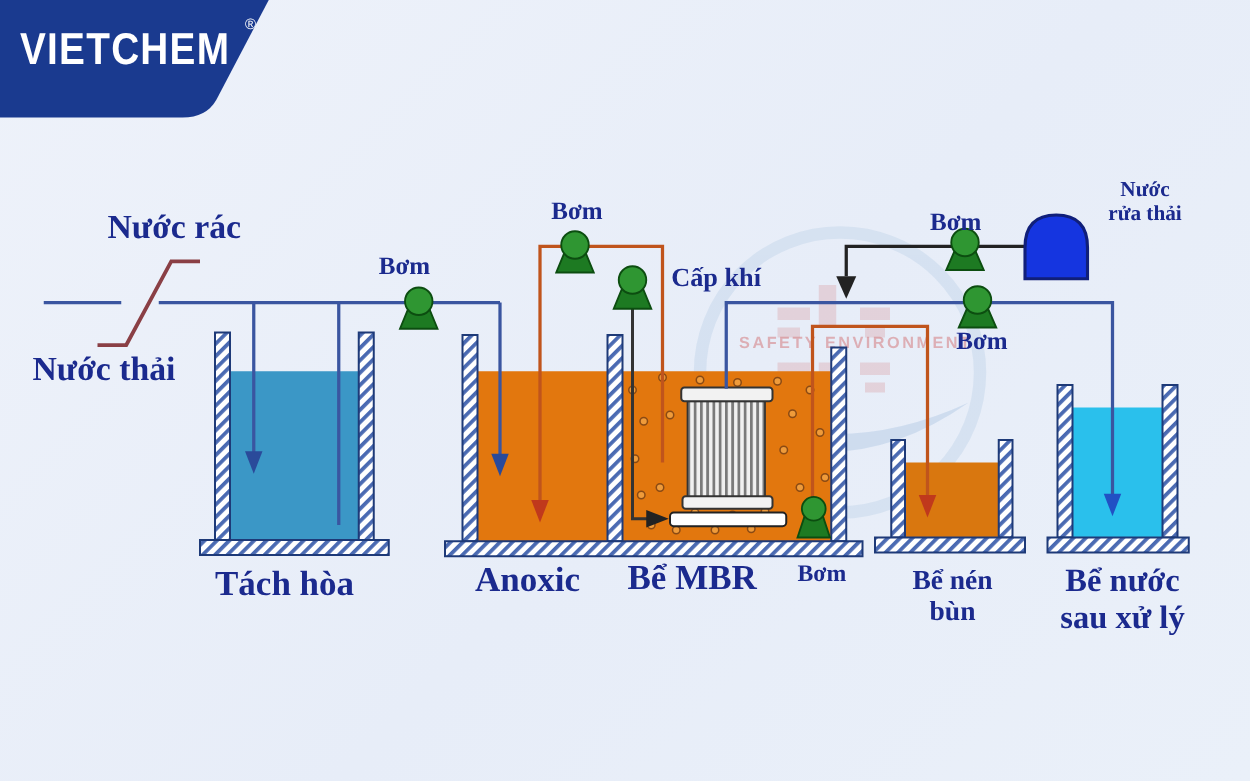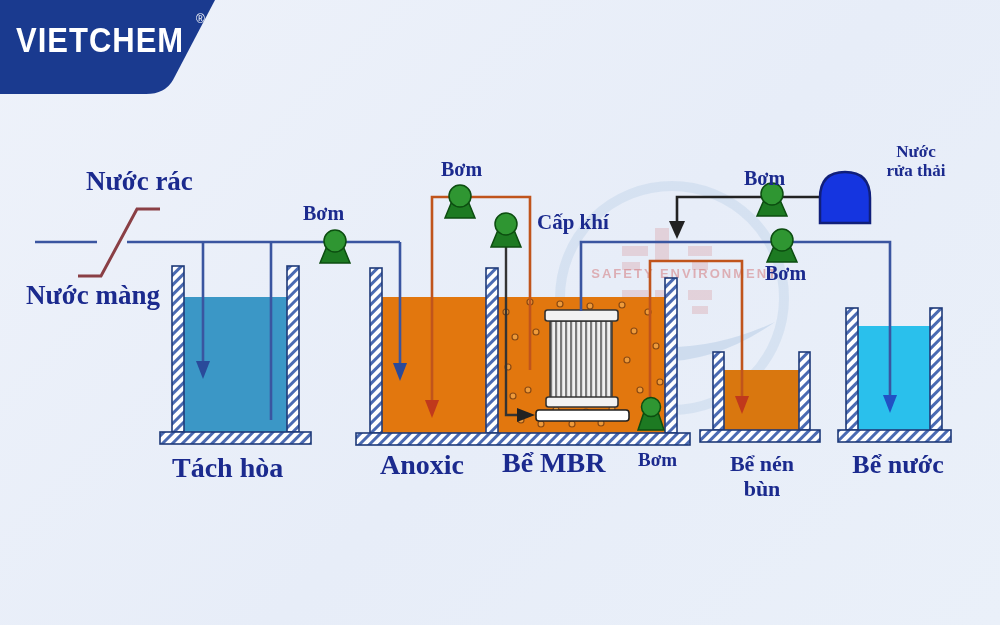--- a/index.html
+++ b/index.html
@@ -210,21 +210,21 @@
 
   <div id="logo">
     <svg width="240" height="110" viewBox="0 0 240 110">
       <path d="M0,0 L215,0 L173,80 Q165,94 146,94 L0,94 Z" fill="#1a3a8f"></path>
     </svg>
     <div id="logo-text">VietChem</div>
     <div id="logo-reg">®</div>
   </div>
 
   <div class="lbl" style="left:86px;top:166px;font-size:27px;">Nước rác</div>
-  <div class="lbl" style="left:26px;top:280px;font-size:27px;">Nước màng</div>
+  <div class="lbl" style="left:26px;top:280px;font-size:27px;">Nước thải</div>
 
   <div class="lbl" style="left:303px;top:202px;font-size:20px;">Bơm</div>
   <div class="lbl" style="left:441px;top:158px;font-size:20px;">Bơm</div>
   <div class="lbl" style="left:537px;top:210px;font-size:21px;">Cấp khí</div>
   <div class="lbl" style="left:744px;top:167px;font-size:20px;">Bơm</div>
   <div class="lbl" style="left:765px;top:262px;font-size:20px;">Bơm</div>
   <div class="lbl" style="left:638px;top:449px;font-size:19px;">Bơm</div>
 
   <div class="lbl lbl-center" style="left:856px;top:142px;width:120px;font-size:17px;">
     <span>Nước</span><br>
@@ -234,15 +234,16 @@
   <div class="lbl" style="left:172px;top:452px;font-size:28px;">Tách hòa</div>
   <div class="lbl" style="left:380px;top:449px;font-size:28px;">Anoxic</div>
   <div class="lbl" style="left:502px;top:447px;font-size:28px;font-family:Liberation Serif, serif;">Bể MBR</div>
 
   <div class="lbl lbl-center" style="left:703px;top:452px;width:118px;font-size:22px;">
     <span>Bể nén</span><br>
     <span>bùn</span>
   </div>
   <div class="lbl lbl-center" style="left:830px;top:450px;width:136px;font-size:26px;">
     <span>Bể nước</span><br>
+    <span>sau xử lý</span>
   </div>
 
 </div>
 
 </body></html>

